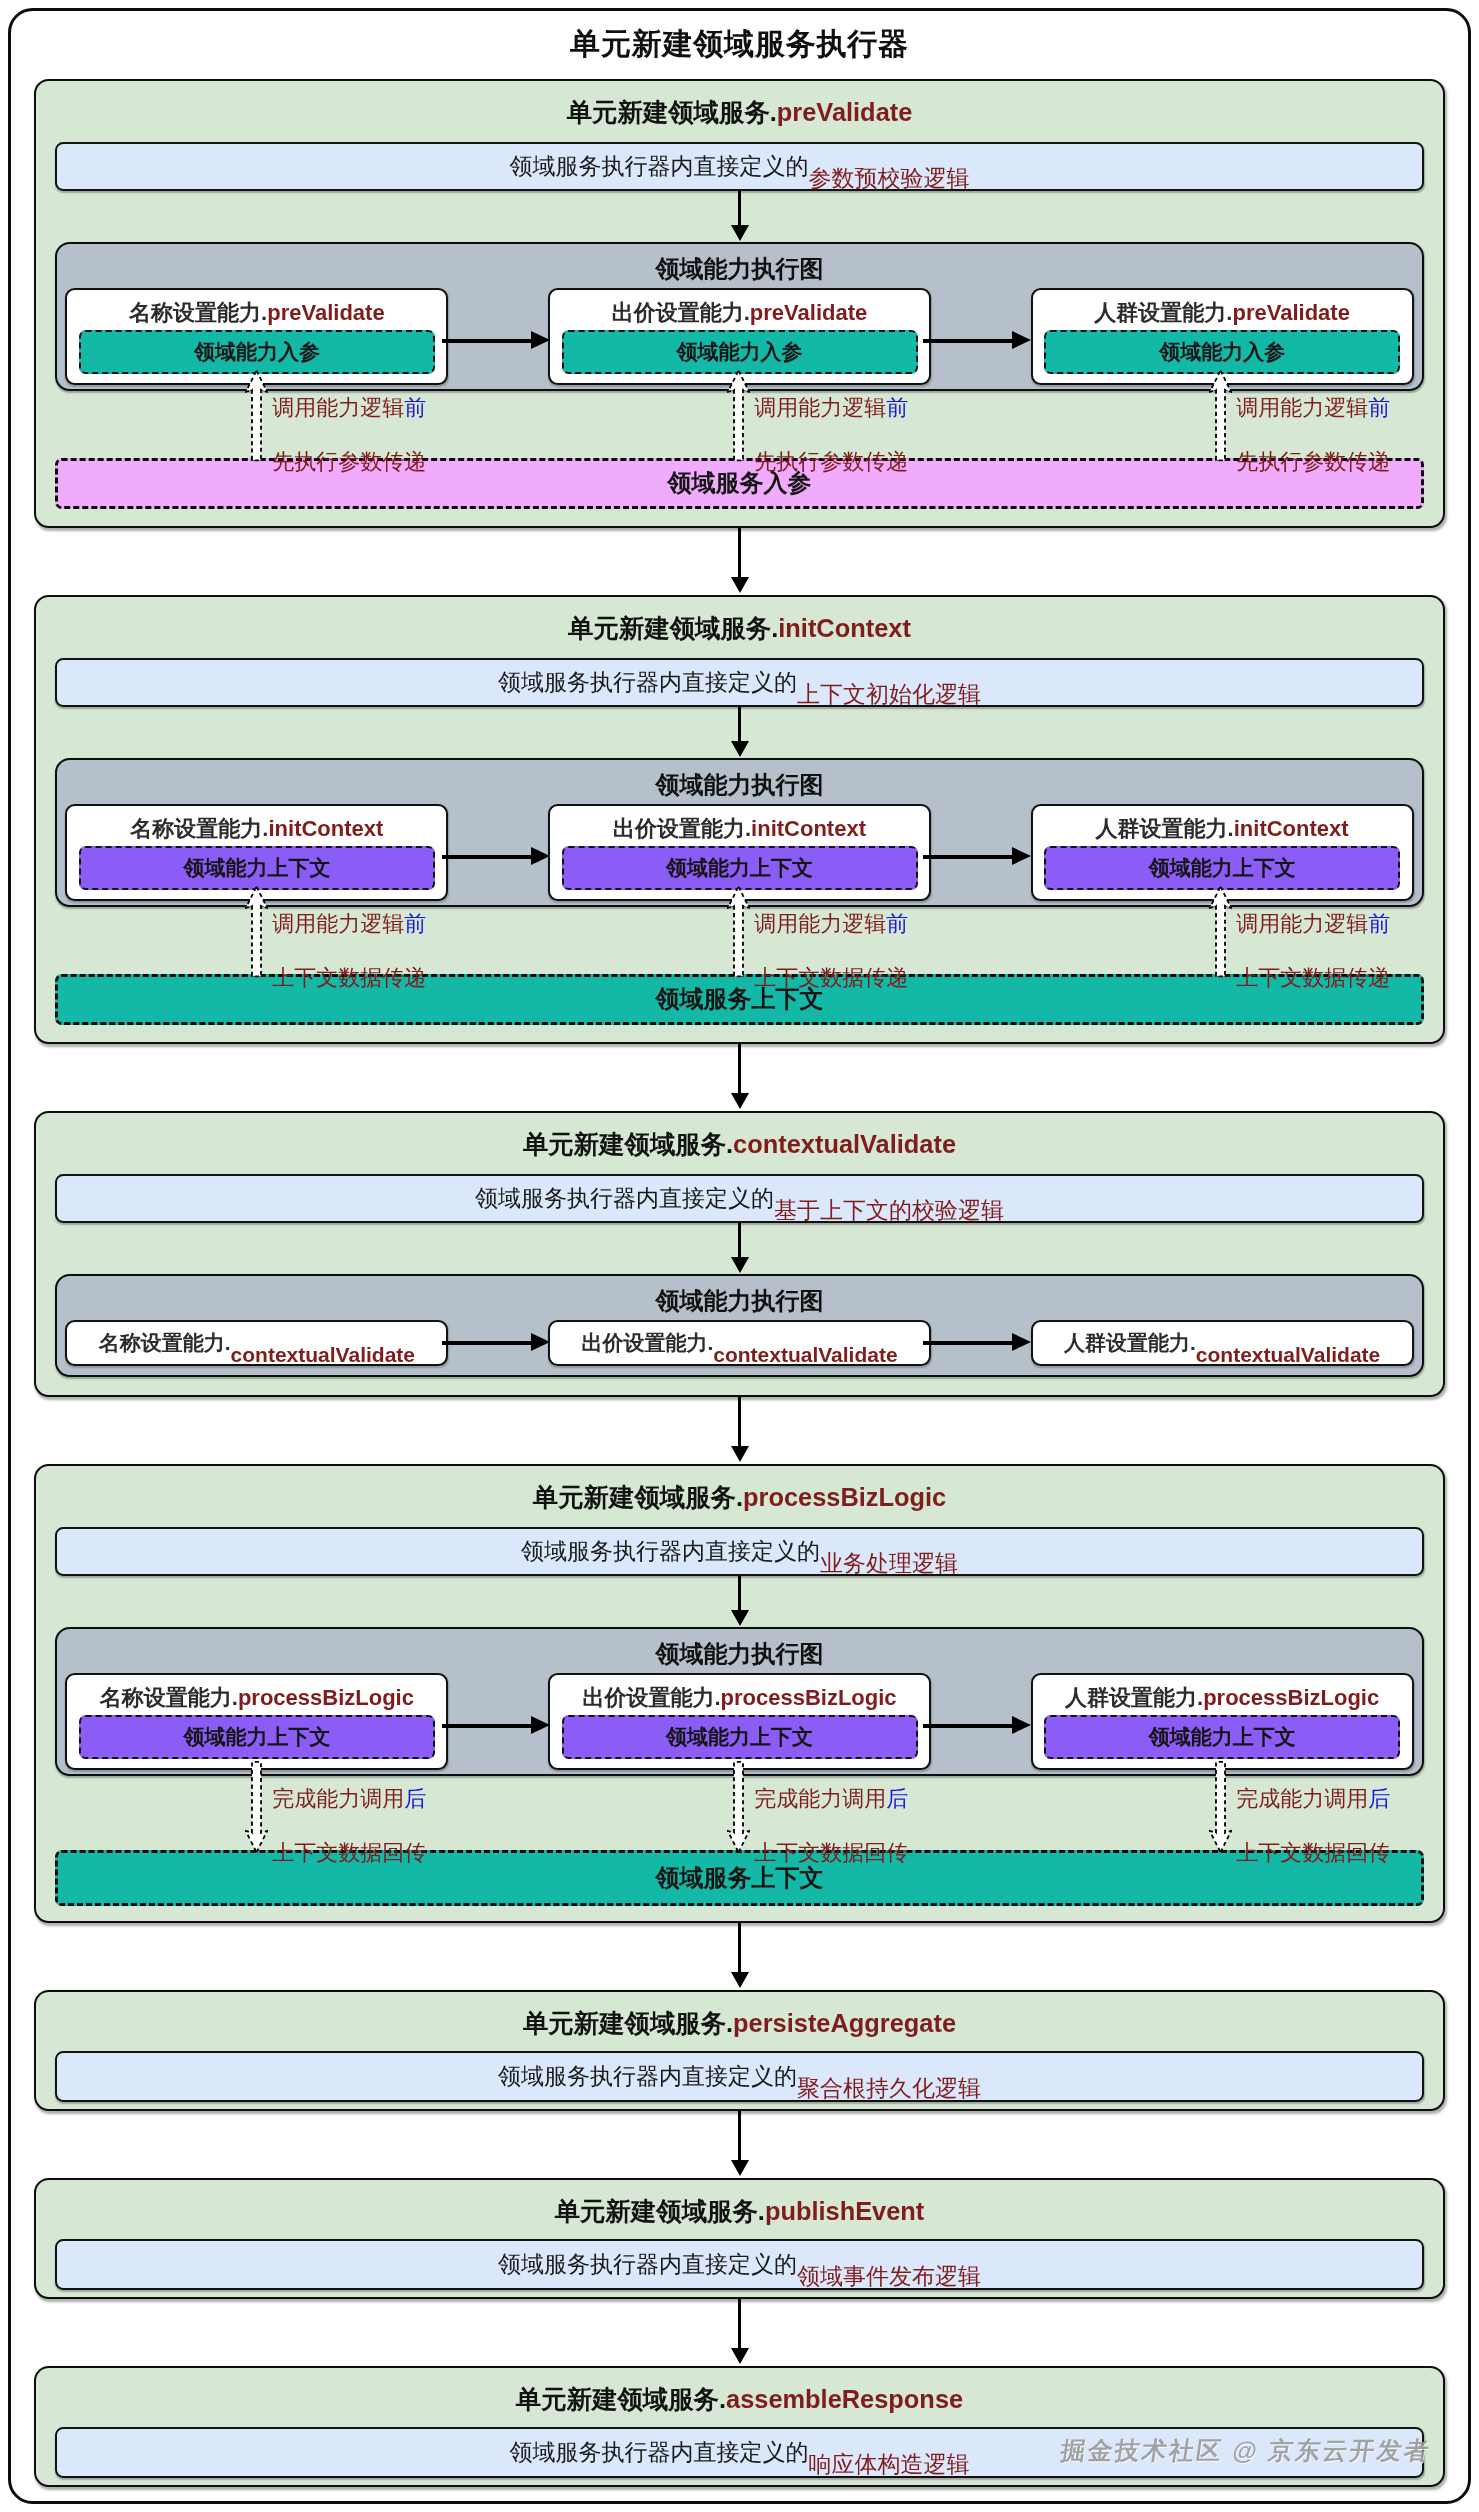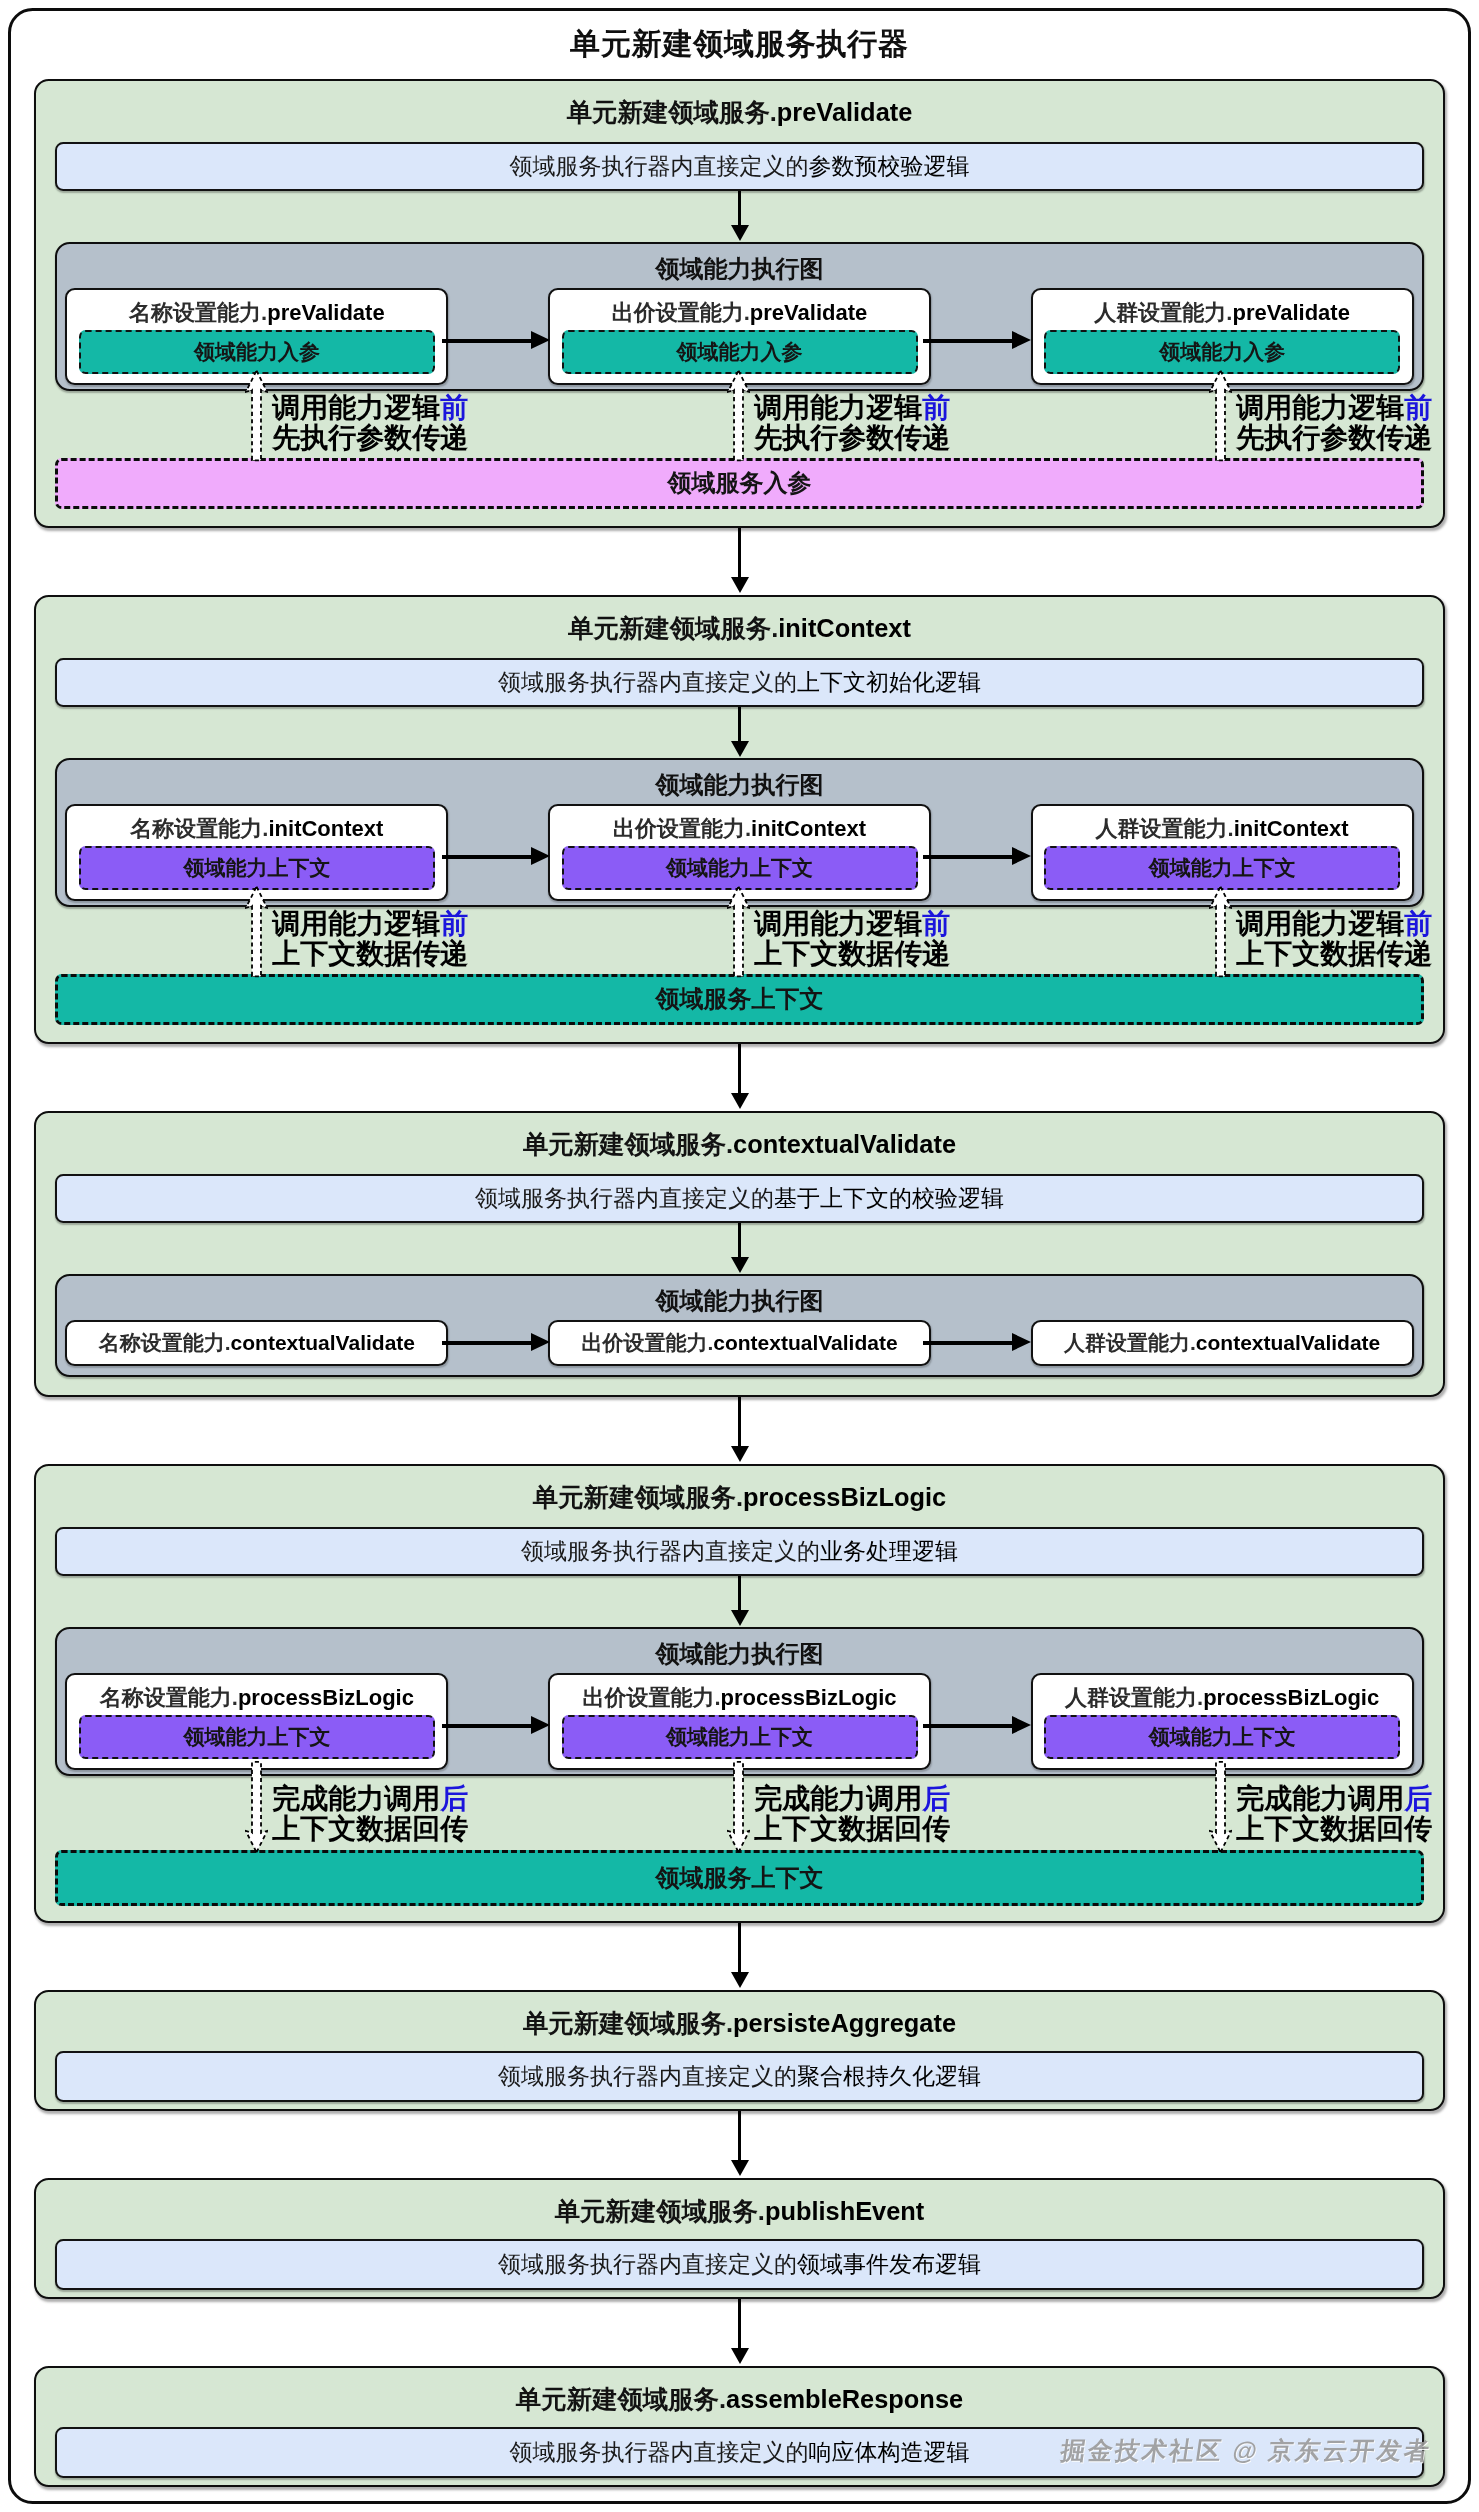--- a/index.html
+++ b/index.html
@@ -15,21 +15,21 @@
   
   .sec { position:relative; margin:0 23px; background:#d6e7d3; border:2.5px solid #0e0e0e;
     border-radius:14.8px; box-shadow:1.6px 2.5px 2.5px rgba(0,0,0,.32); }
   .sec.full   { height:449px; }
   .sec.down   { height:459px; }
   .sec.graphonly { height:286px; }
   .sec.simple { height:121px; }
 
   .sec-title { padding-top:14.8px; height:49px; text-align:center;
     font-size:25.4px; font-weight:bold; color:#121212; }
-  .t-red  { color:#000000; }
+  .t-red  { color:#7f1d1d;margin-top:24px; }
   .t-blue { color:#1b15dc; }
   .t-dark { color:#2c2c2c; }
 
   .desc { margin:11.5px 19px 0; height:49px; background:#dbe7fa; border:2.5px solid #121212;
     border-radius:8.2px; display:flex; align-items:center; justify-content:center;
     font-size:23px; font-weight:500; color:#1a1a1a; box-shadow:0.8px 1.6px 1.6px rgba(0,0,0,.28); }
   .simple .desc { margin-top:9.8px; height:51px; }
 
   
   .varrow { position:relative; height:51px; }
@@ -70,21 +70,21 @@
   .ha1 { left:377px; } .ha2 { left:858px; }
   .row-full .h-arrow { top:51px; }
   .row-slim .h-arrow { top:21px; }
 
   
   .flow-arrow { position:absolute; width:23px; }
   .fa1 { left:209px; } .fa2 { left:691px; } .fa3 { left:1173px; }
   .sec.full .flow-arrow { top:288px; height:93px; }
   .sec.down .flow-arrow { top:291px; height:97px; }
 
-  .flow-label { position:absolute; font-size:28px; font-weight:bold; line-height:30px; white-space:nowrap; }
+  .flow-label { position:absolute; font-size:22px; font-weight:normal; line-height:30px; white-space:nowrap; }
   .fl1 { left:236px; } .fl2 { left:718px; } .fl3 { left:1200px; }
   .sec.full .flow-label { top:312px; }
   .sec.down .flow-label { top:318px; }
 
   .flow-zone { height:67px; }
   .down .flow-zone { height:74px; }
 
   
   .bus { margin:0 19px; height:51px; border:3.3px dashed #0b0b0b; border-radius:6.6px;
     display:flex; align-items:center; justify-content:center;

